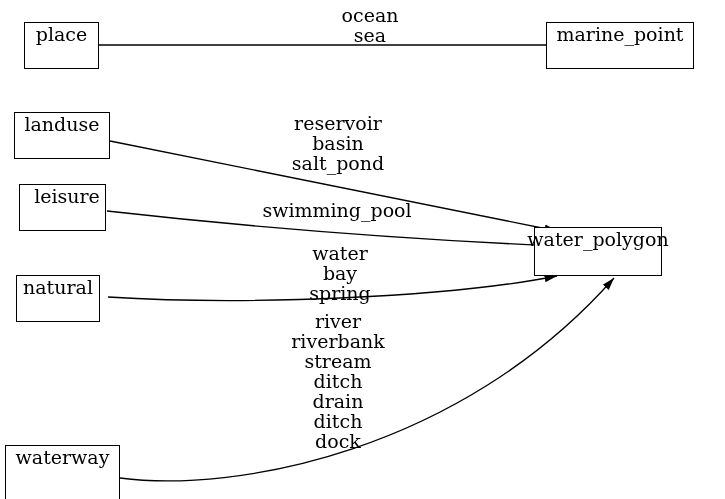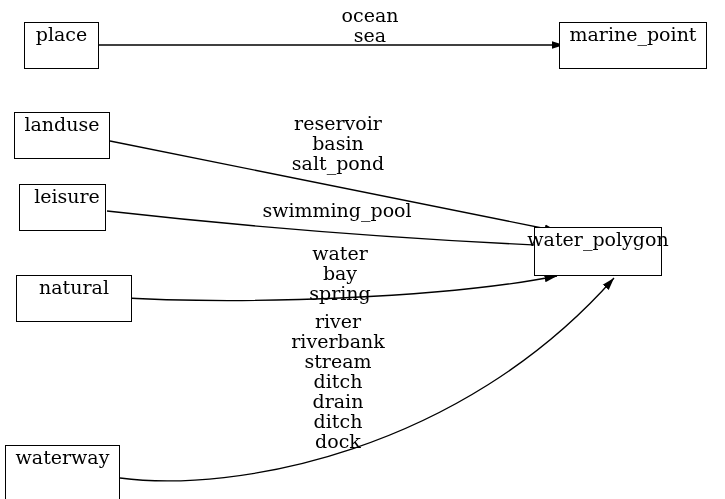--- a/index.html
+++ b/index.html
@@ -56,33 +56,33 @@
     <path d="M110,141 L557,231" marker-end="url(#arrow)"></path>
     <path d="M107,211 C240,226 400,239 557,246" marker-end="url(#arrow)"></path>
     <path d="M108,297 C250,306 450,297 557,276" marker-end="url(#arrow)"></path>
     <path d="M120,478 C235,493 460,452 614,278" marker-end="url(#arrow)"></path>
   </svg>
 
   <div class="node" style="left:24px; top:22px; width:75px; height:47px;">
     <span>place</span>
   </div>
 
-  <div class="node" style="left:559px; top:22px; width:148px; height:47px;">
+  <div class="node" style="left:546px; top:22px; width:148px; height:47px;">
     <span>marine_point</span>
   </div>
 
   <div class="node" style="left:14px; top:112px; width:96px; height:47px;">
     <span>landuse</span>
   </div>
 
   <div class="node" style="left:19px; top:184px; width:87px; height:47px;padding-left:9px;">
     <span>leisure</span>
   </div>
 
-  <div class="node" style="left:16px; top:275px; width:116px; height:47px;">
+  <div class="node" style="left:16px; top:275px; width:84px; height:47px;">
     <span>natural</span>
   </div>
 
   <div class="node" style="left:5px; top:445px; width:115px; height:56px;">
     <span>waterway</span>
   </div>
 
   <div class="node" style="left:534px; top:227px; width:128px; height:49px;">
     <span>water_polygon</span>
   </div>

